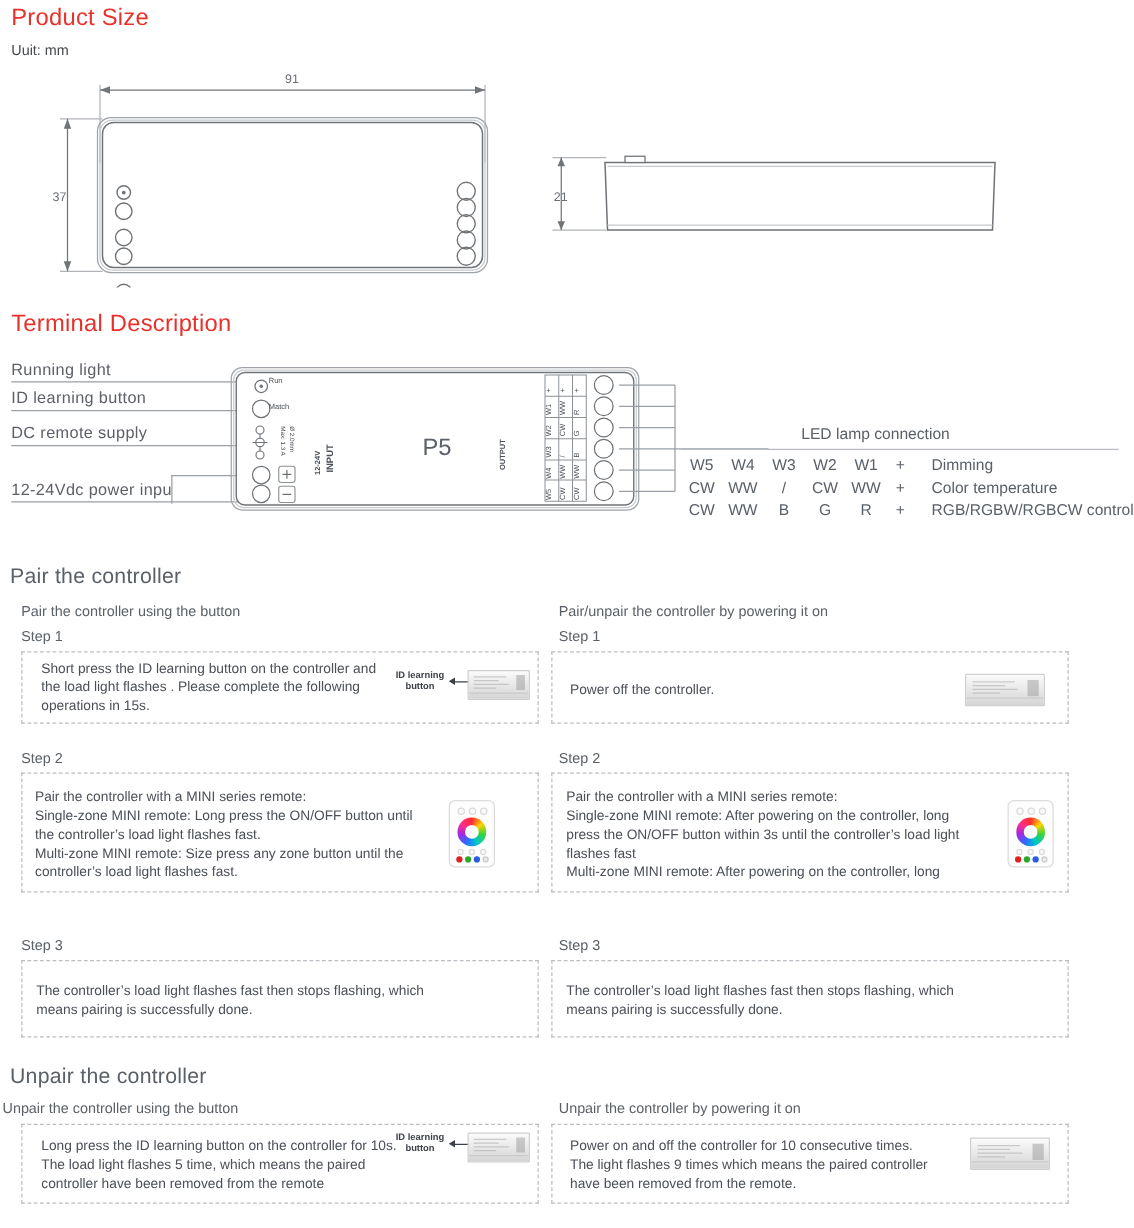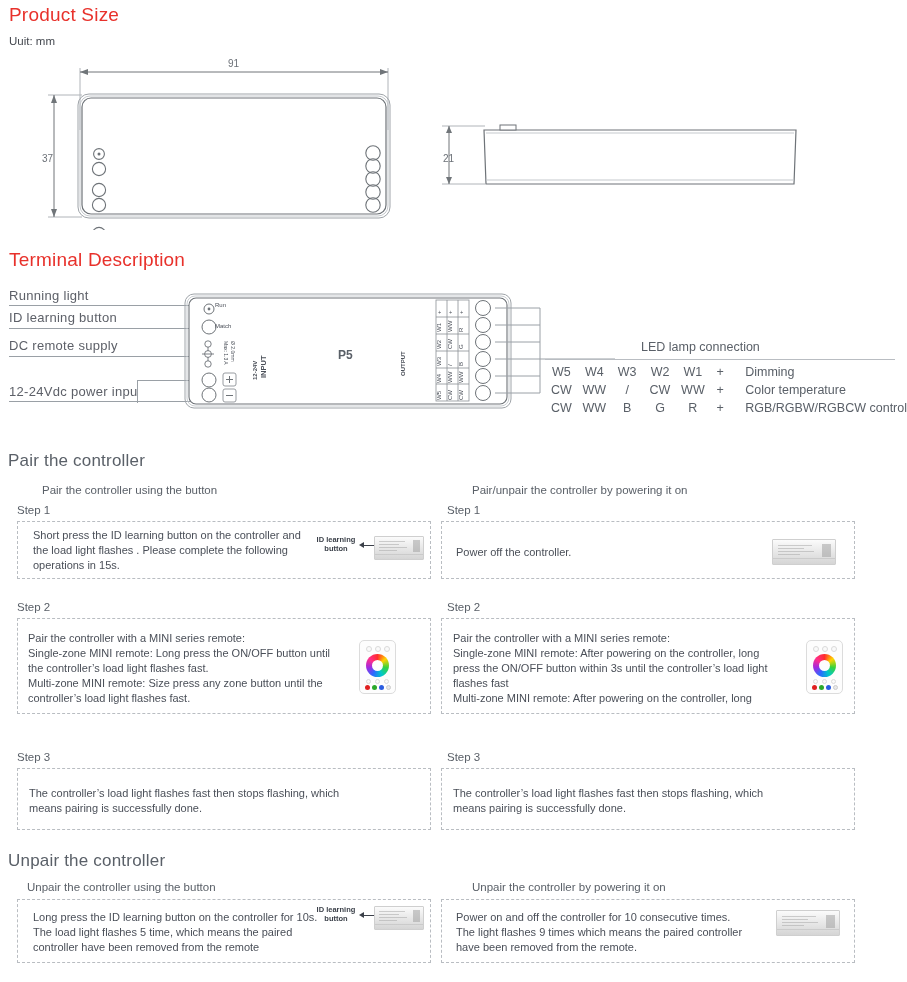--- a/index.html
+++ b/index.html
@@ -32,21 +32,20 @@
   }
   .unit-label {
     font-size: 11.5px;
     color: #44484f;
     white-space: nowrap;
   }
   .col-head {
     font-size: 11.5px;
     color: #5a6068;
     white-space: nowrap;
-    margin-left: 25px;
   }
   .step-label {
     font-size: 11.5px;
     color: #5a6068;
     white-space: nowrap;
     text-align: center;
   }
 
   
   .dimtext {
@@ -299,21 +298,21 @@
     </g>
   </svg>
 </div>
 
 <div class="abs" style="left:215px; top:302px; font-size:6px; color:#4a4f58;">Run</div>
 <div class="abs" style="left:215px; top:323px; font-size:6px; color:#4a4f58;">Match</div>
 <div class="abs" style="left:229px; top:341px; font-size:5px; color:#4a4f58; transform:rotate(90deg); transform-origin:0 0;">Max: 1.3 A</div>
 <div class="abs" style="left:236px; top:341px; font-size:5px; color:#4a4f58; transform:rotate(90deg); transform-origin:0 0;">Ø 2.0mm</div>
 <div class="abs" style="left:259px; top:378px; font-size:7.5px; font-weight:bold; color:#4a4f58; transform:rotate(-90deg); transform-origin:0 0;">INPUT</div>
 <div class="abs" style="left:252px; top:380px; font-size:6px; font-weight:bold; color:#4a4f58; transform:rotate(-90deg); transform-origin:0 0;">12-24V</div>
-<div class="abs" style="left:338px; top:348px; font-size:12px; color:#5a6068;font-weight:bold;">P5</div>
+<div class="abs" style="left:338px; top:348px; font-size:19px; color:#5a6068;">P5</div>
 <div class="abs" style="left:400px; top:376px; font-size:6px; font-weight:bold; color:#4a4f58; transform:rotate(-90deg); transform-origin:0 0;">OUTPUT</div>
 
 <div class="abs" style="left:436px; top:300px; width:34px; height:102px;">
   <svg width="34" height="102" viewBox="0 0 34 102">
     <g font-family="Liberation Sans, sans-serif" font-size="6" fill="#4a4f58">
       <text x="5" y="14" transform="rotate(-90 5 14)">+</text>
       <text x="16" y="14" transform="rotate(-90 16 14)">+</text>
       <text x="27" y="14" transform="rotate(-90 27 14)">+</text>
       <text x="5" y="32" transform="rotate(-90 5 32)">W1</text>
       <text x="16" y="32" transform="rotate(-90 16 32)">WW</text>

